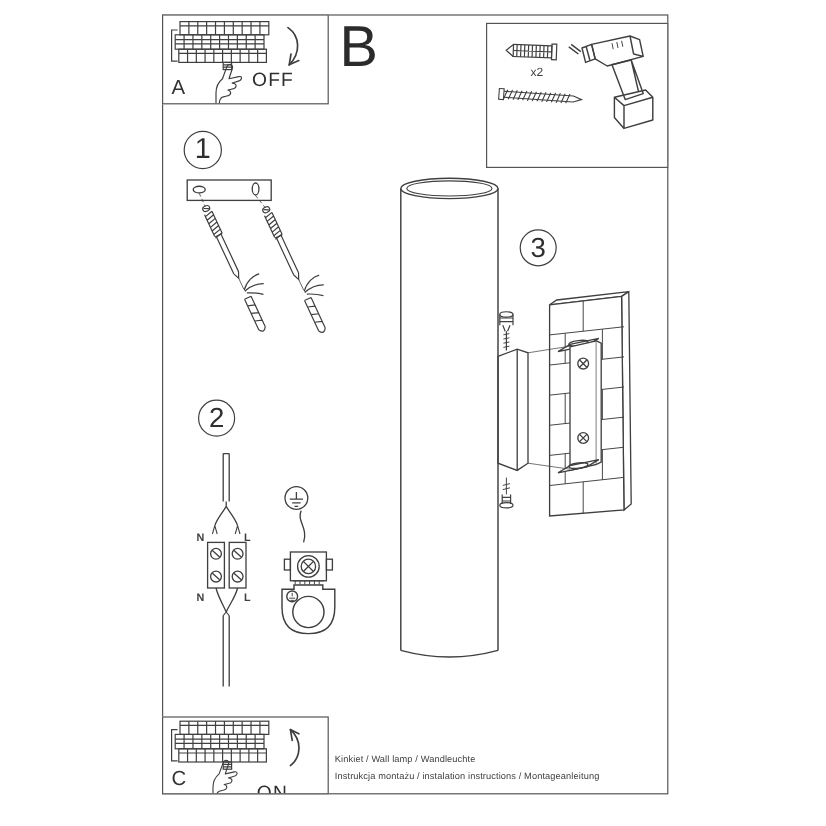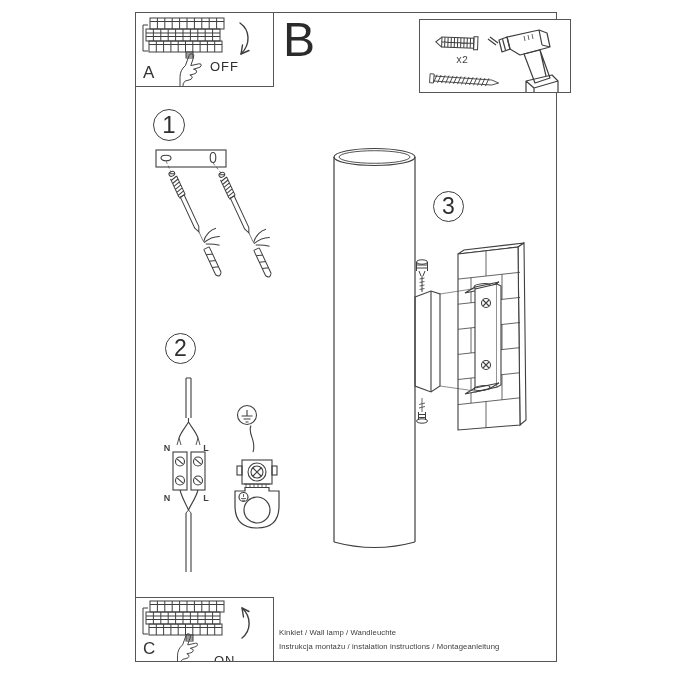--- a/index.html
+++ b/index.html
@@ -10,27 +10,27 @@
   }
   .abs{position:absolute;}
   .sheet-frame{
     left:135px;top:12px;width:422px;height:650px;
     border:1.5px solid #555;box-sizing:border-box;background:#fff;
   }
   .panel{
     border:1.5px solid #555;box-sizing:border-box;background:#fff;overflow:hidden;
   }
   .panel-a{left:135px;top:12px;width:139px;height:75px;}
-  .panel-parts{left:419px;top:19px;width:152px;height:74px;font-family:Liberation Mono, monospace;}
+  .panel-parts{left:405px;top:19px;width:152px;height:121px;}
   .panel-c{left:135px;top:597px;width:139px;height:65px;}
   .corner-letter{
     font-size:17px;color:#333;line-height:1;
   }
   .switch-word{
-    font-size:13px;letter-spacing:1px;color:#2f2f2f;line-height:1;
+    font-size:16px;letter-spacing:1px;color:#2f2f2f;line-height:1;
   }
   .big-letter{
     left:283px;top:16px;font-size:48px;line-height:1;color:#2b2b2b;
   }
   .qty-label{left:36px;top:36px;font-size:10px;color:#3f3f3f;line-height:1;}
   .step-circle{
     border:1.6px solid #3f3f3f;border-radius:50%;box-sizing:border-box;
     display:flex;align-items:center;justify-content:center;
     font-size:24px;color:#2f2f2f;background:#fff;
   }

